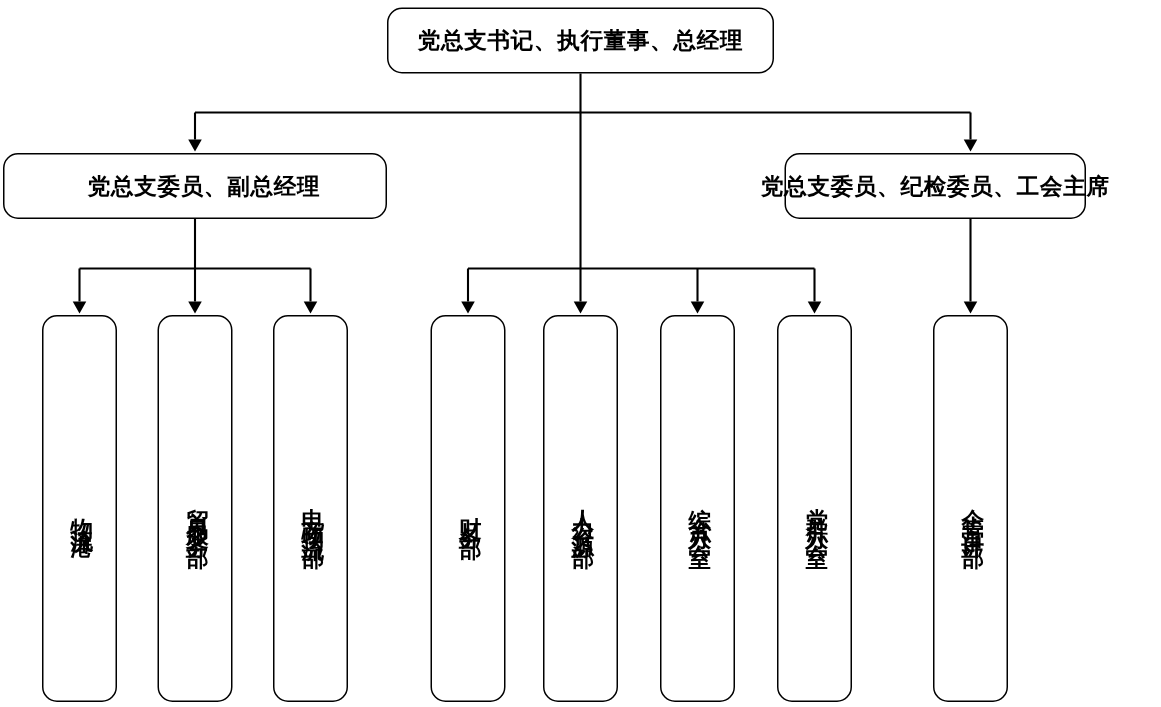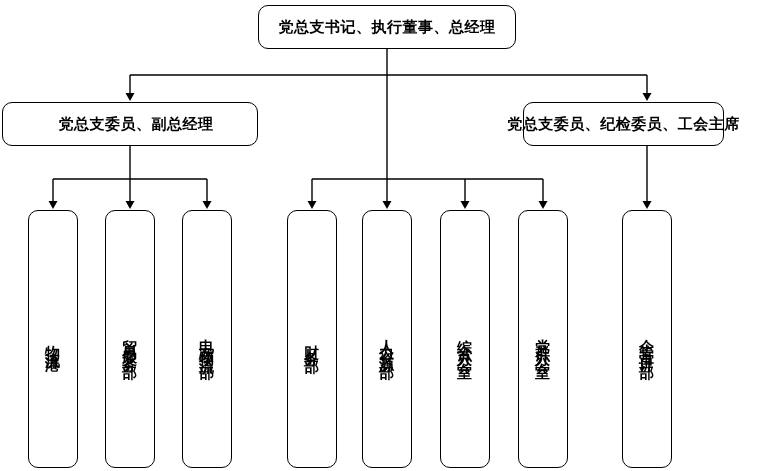--- a/index.html
+++ b/index.html
@@ -35,20 +35,21 @@
     stroke: none;
   }
   .node {
     position: absolute;
     background: var(--fill);
     border: 1.4px solid var(--border);
     border-radius: 10px;
     display: flex;
     align-items: center;
     justify-content: center;
+    font-family: Liberation Mono, monospace;
   }
   .hbox {
     height: 44px;
     font-size: 15px;
     font-weight: bold;
     letter-spacing: 0.5px;
     white-space: nowrap;
   }
   .hbox-root  { left: 258px; top: 5px;  width: 258px; }
   .hbox-left  { left: 2px;   top: 102px; width: 256px; padding-left: 12px; }

